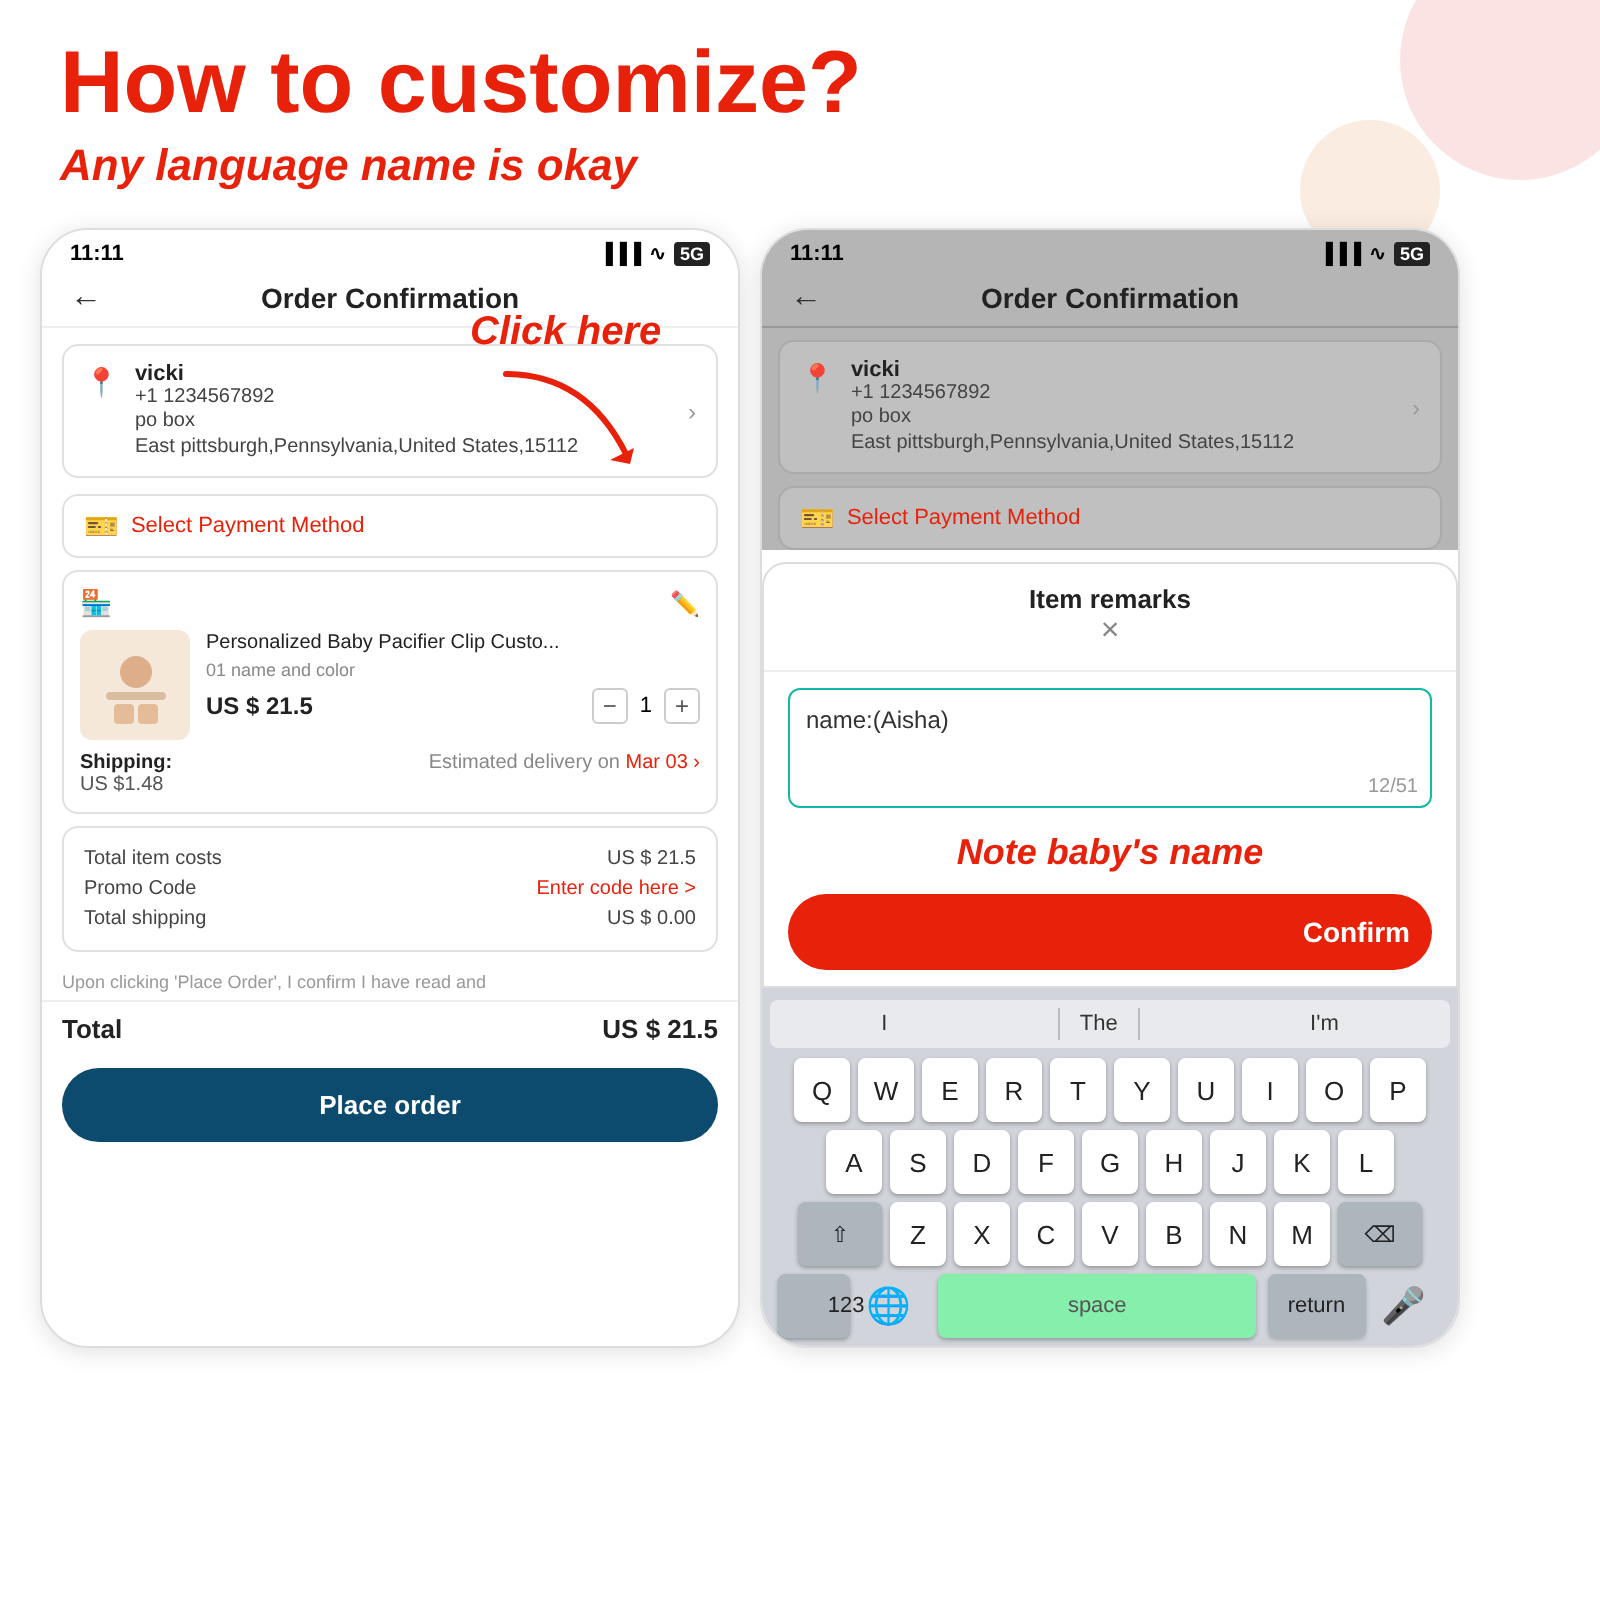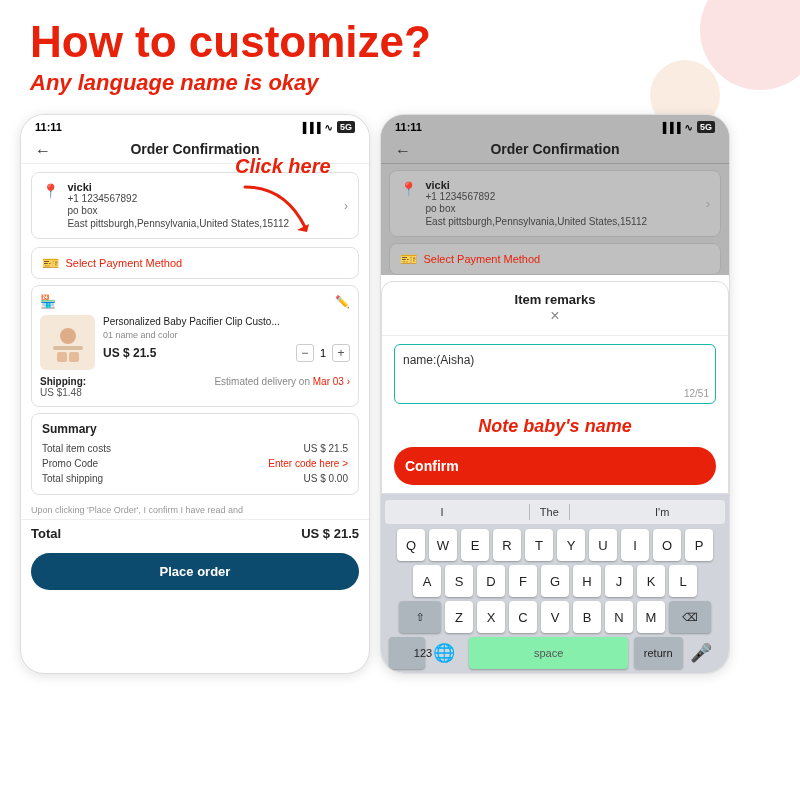--- a/index.html
+++ b/index.html
@@ -327,21 +327,21 @@
       font-size: 18px;
       font-weight: 800;
       font-style: italic;
       text-align: center;
       padding: 4px 0 6px;
     }
 
     .confirm-btn {
       background: #e8210a;
       color: #fff;
-      text-align: left;
+      text-align: right;
       padding: 11px;
       border-radius: 22px;
       margin: 4px 12px 8px;
       font-size: 14px;
       font-weight: 600;
       cursor: pointer;
     }
 
     
     .keyboard {
@@ -428,21 +428,21 @@
     .kb-mic { font-size: 18px; color: #555; padding: 4px 8px; }
 
     
     .annotation-area {
       position: absolute;
       top: 155px;
       left: 235px;
       z-index: 10;
       display: flex;
       flex-direction: column;
-      align-items: flex-start;
+      align-items: center;
     }
     .click-here-label {
       font-size: 20px;
       font-weight: 800;
       color: #e8210a;
       font-style: italic;
       white-space: nowrap;
       margin-bottom: 4px;
     }
     .arrow-svg {
@@ -529,21 +529,20 @@
           <span style="font-size:10px;color:#555;">US $1.48</span>
         </div>
         <div>
           <span class="shipping-delivery">Estimated delivery on </span>
           <span class="delivery-date">Mar 03 ›</span>
         </div>
       </div>
     </div>
 
     <div class="summary-block">
-      <div class="summary-title">Summary</div>
       <div class="summary-row">
         <span>Total item costs</span>
         <span>US $ 21.5</span>
       </div>
       <div class="summary-row promo">
         <span>Promo Code</span>
         <span class="value" style="color:#e8210a;">Enter code here &gt;</span>
       </div>
       <div class="summary-row">
         <span>Total shipping</span>

